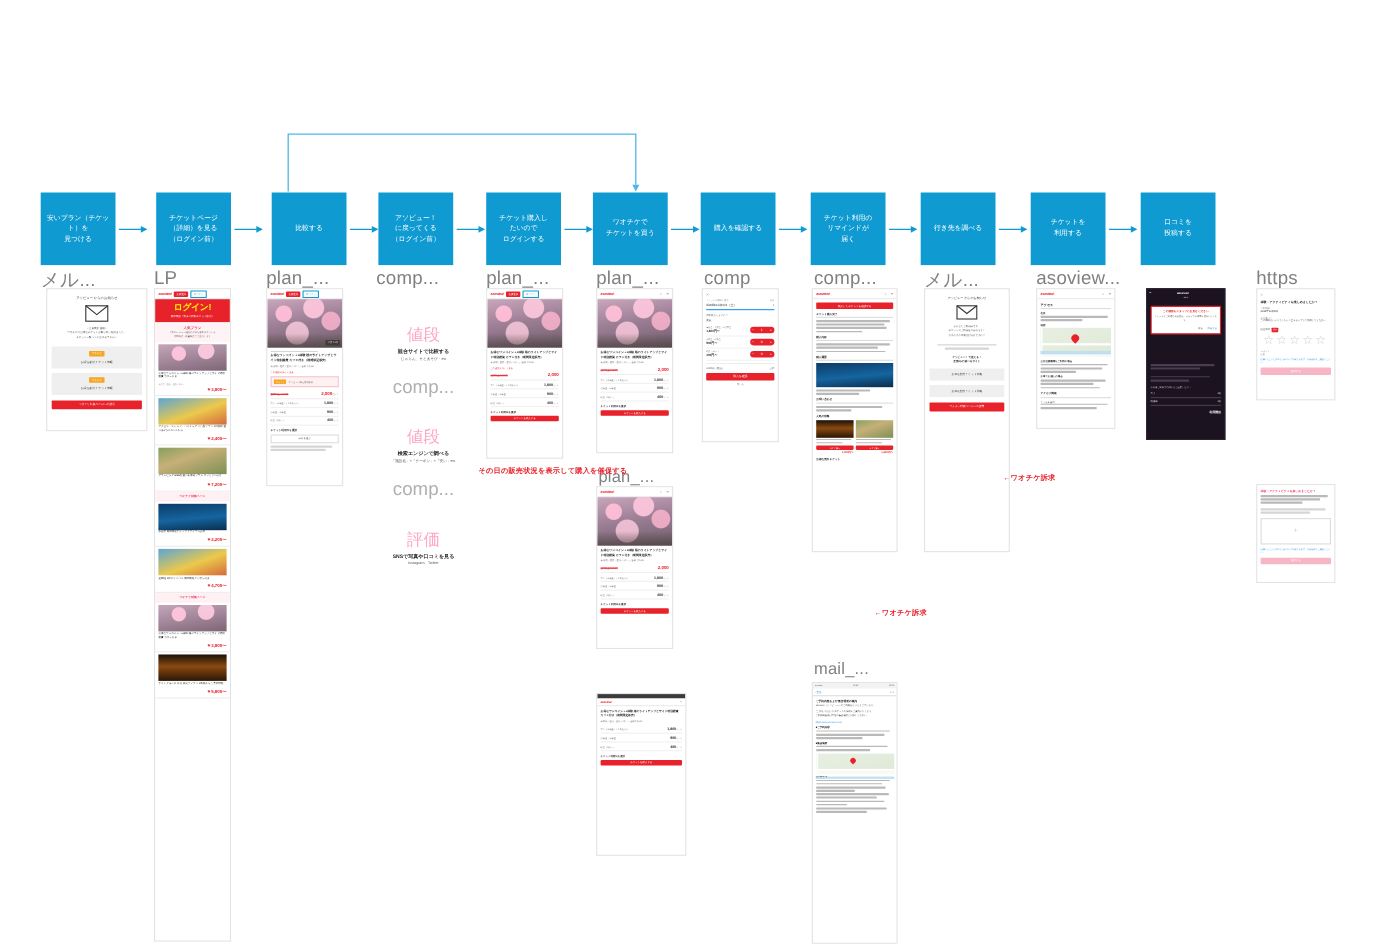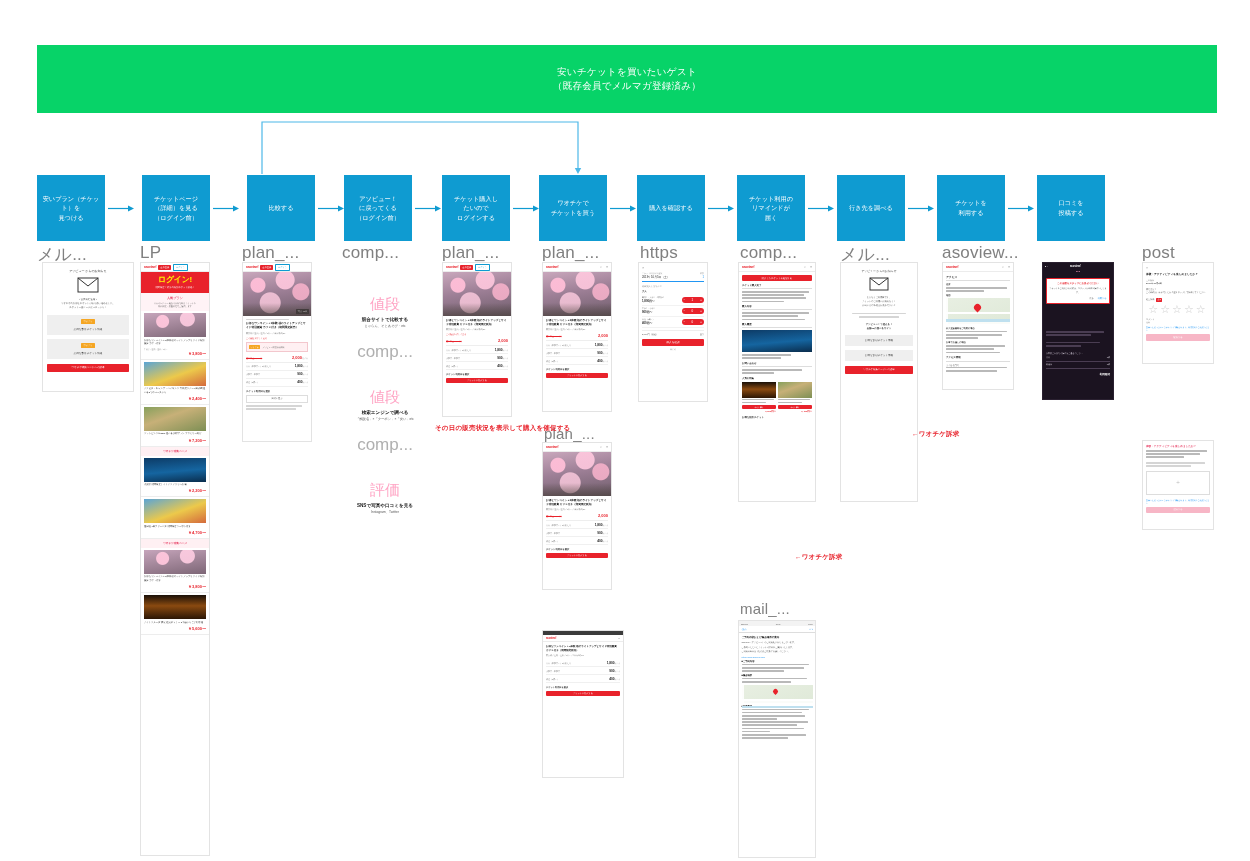--- a/index.html
+++ b/index.html
@@ -135,24 +135,20 @@
   .dark-modal {
     position:absolute; left:3px; top:15px; right:3px;
     background:#fff; border:1.2px solid #e8222b; border-radius:1px; padding:2.5px;
   }
 </style>
 </head>
 <body>
 
 <div id="canvas">
 
-  <div class="persona">
-    <div>安いチケットを買いたいゲスト</div>
-    <div>（既存会員でメルマガ登録済み）</div>
-  </div>
 
   <div class="connector">
     <svg width="330" height="55" viewBox="0 0 330 55">
       <path d="M2,54 L2,2 L318,2 L318,48" fill="none" stroke="#4db8e8" stroke-width="1.2"></path>
       <path d="M318,54 l-3.2,-6 h6.4 z" fill="#4db8e8"></path>
     </svg>
   </div>
 
   <div class="steps">
       <div class="step" style="left: 0px;">
@@ -262,25 +258,25 @@
       </div>
     </div>
 
   <div id="collabels">
       <div class="collabel" style="left: 37px; top: 243px;">メル...</div>
       <div class="collabel" style="left: 140px; top: 243px;">LP</div>
       <div class="collabel" style="left: 242px; top: 243px;">plan_...</div>
       <div class="collabel" style="left: 342px; top: 243px;">comp...</div>
       <div class="collabel" style="left: 442px; top: 243px;">plan_...</div>
       <div class="collabel" style="left: 542px; top: 243px;">plan_...</div>
-      <div class="collabel" style="left: 640px; top: 243px;">https</div>
+      <div class="collabel" style="left: 640px; top: 243px;">comp</div>
       <div class="collabel" style="left: 740px; top: 243px;">comp...</div>
       <div class="collabel" style="left: 840px; top: 243px;">メル...</div>
       <div class="collabel" style="left: 942px; top: 243px;">asoview...</div>
-      <div class="collabel" style="left: 1142px; top: 243px;">post</div>
+      <div class="collabel" style="left: 1142px; top: 243px;">https</div>
     </div>
 
   <div class="phone" style="left:42px;top:262px;width:92px;height:130px">
     <div class="phone-inner" style="padding:4px">
       <div style="text-align:center;font-size:3px;color:#333;margin:2px 0 4px">アソビュー からのお知らせ</div>
       <div style="text-align:center;margin-bottom:4px">
         <svg width="22" height="16" viewBox="0 0 22 16">
             <rect x="1" y="1" width="20" height="14" fill="#fff" stroke="#333" stroke-width="1"></rect>
             <path d="M1,1 L11,9 L21,1" fill="none" stroke="#333" stroke-width="1"></path>
           </svg>

